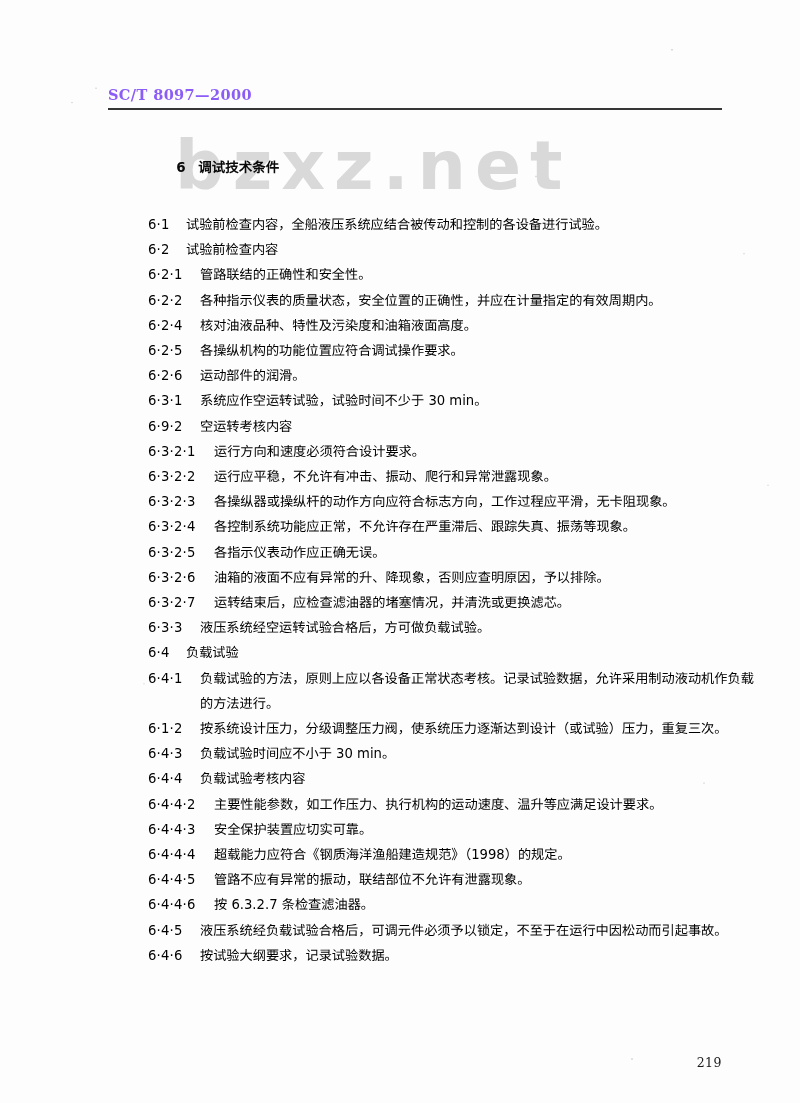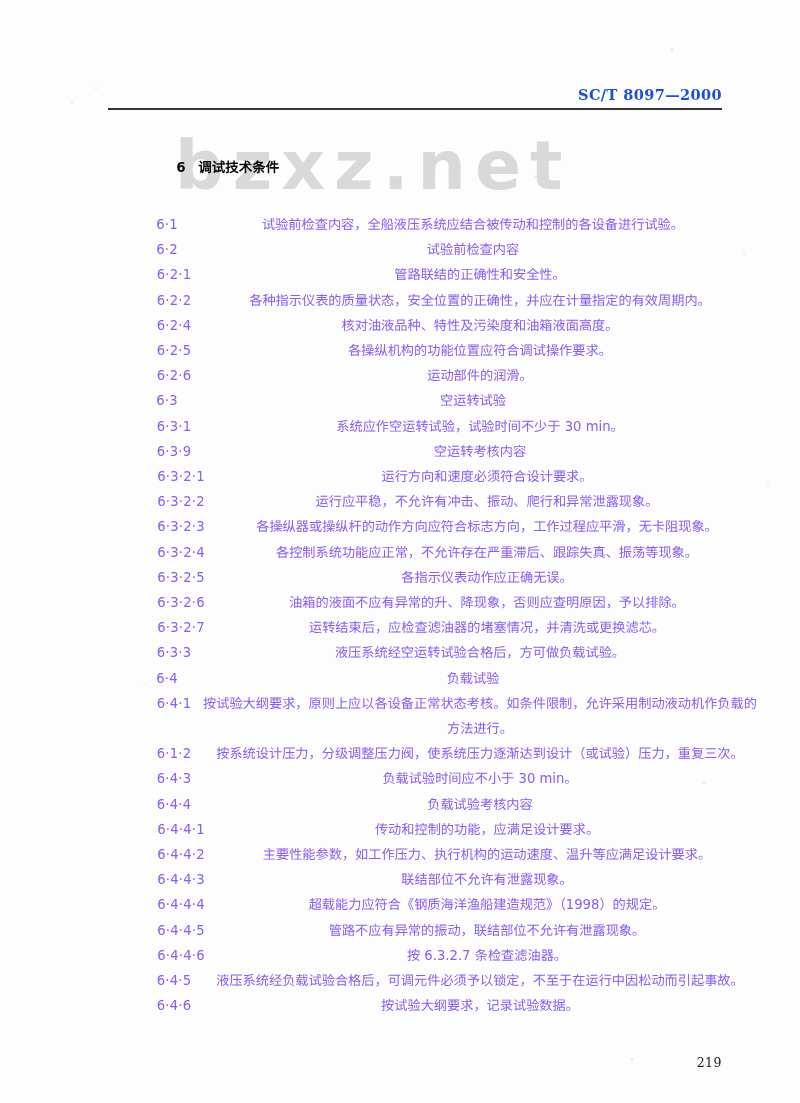--- a/index.html
+++ b/index.html
@@ -43,26 +43,26 @@
 
   
   .header {
     position: absolute;
     left: 108px;
     right: 78px;
     top: 86px;
     height: 30px;
   }
   .header-title {
-    text-align: right;
+    text-align: left;
     font-family: "DejaVu Serif", "Liberation Serif", serif;
     font-weight: 700;
     font-size: 14.5px;
     letter-spacing: 0.4px;
-    color: #1d4ed8;
+    color: #8b5cf6;
     line-height: 18px;
     white-space: pre;
   }
   .header-rule {
     margin-top: 4px;
     height: 1.6px;
     background: #1a1a1a;
     opacity: 0.88;
   }
 
@@ -105,22 +105,21 @@
   .section-heading .num {
     display: inline-block;
     min-width: 22px;
   }
 
   .clause {
     display: flex;
     align-items: flex-start;
     font-size: 13.2px;
     line-height: 25.2px;
-    color: #8b5cf6;
-    text-align: center;
+    color: #000000;
   }
   .clause .num {
     flex: 0 0 auto;
     white-space: pre;
     font-family: "DejaVu Sans", "Liberation Sans", sans-serif;
     letter-spacing: 0.2px;
   }
   .clause .txt {
     flex: 1 1 auto;
     white-space: normal;
@@ -186,30 +185,26 @@
           <span class="txt">核对油液品种、特性及污染度和油箱液面高度。</span>
         </div>
         <div class="clause d3">
           <span class="num">6·2·5</span>
           <span class="txt">各操纵机构的功能位置应符合调试操作要求。</span>
         </div>
         <div class="clause d3">
           <span class="num">6·2·6</span>
           <span class="txt">运动部件的润滑。</span>
         </div>
-        <div class="clause d2">
-          <span class="num">6·3</span>
-          <span class="txt">空运转试验</span>
-        </div>
         <div class="clause d3">
           <span class="num">6·3·1</span>
           <span class="txt">系统应作空运转试验，试验时间不少于 30 min。</span>
         </div>
         <div class="clause d3">
-          <span class="num">6·3·9</span>
+          <span class="num">6·9·2</span>
           <span class="txt">空运转考核内容</span>
         </div>
         <div class="clause d4">
           <span class="num">6·3·2·1</span>
           <span class="txt">运行方向和速度必须符合设计要求。</span>
         </div>
         <div class="clause d4">
           <span class="num">6·3·2·2</span>
           <span class="txt">运行应平稳，不允许有冲击、振动、爬行和异常泄露现象。</span>
         </div>
@@ -236,45 +231,41 @@
         <div class="clause d3">
           <span class="num">6·3·3</span>
           <span class="txt">液压系统经空运转试验合格后，方可做负载试验。</span>
         </div>
         <div class="clause d2">
           <span class="num">6·4</span>
           <span class="txt">负载试验</span>
         </div>
         <div class="clause d3">
           <span class="num">6·4·1</span>
-          <span class="txt">按试验大纲要求，原则上应以各设备正常状态考核。如条件限制，允许采用制动液动机作负载的方法进行。</span>
+          <span class="txt">负载试验的方法，原则上应以各设备正常状态考核。记录试验数据，允许采用制动液动机作负载的方法进行。</span>
         </div>
         <div class="clause d3">
           <span class="num">6·1·2</span>
           <span class="txt">按系统设计压力，分级调整压力阀，使系统压力逐渐达到设计（或试验）压力，重复三次。</span>
         </div>
         <div class="clause d3">
           <span class="num">6·4·3</span>
           <span class="txt">负载试验时间应不小于 30 min。</span>
         </div>
         <div class="clause d3">
           <span class="num">6·4·4</span>
           <span class="txt">负载试验考核内容</span>
         </div>
         <div class="clause d4">
-          <span class="num">6·4·4·1</span>
-          <span class="txt">传动和控制的功能，应满足设计要求。</span>
-        </div>
-        <div class="clause d4">
           <span class="num">6·4·4·2</span>
           <span class="txt">主要性能参数，如工作压力、执行机构的运动速度、温升等应满足设计要求。</span>
         </div>
         <div class="clause d4">
           <span class="num">6·4·4·3</span>
-          <span class="txt">联结部位不允许有泄露现象。</span>
+          <span class="txt">安全保护装置应切实可靠。</span>
         </div>
         <div class="clause d4">
           <span class="num">6·4·4·4</span>
           <span class="txt">超载能力应符合《钢质海洋渔船建造规范》（1998）的规定。</span>
         </div>
         <div class="clause d4">
           <span class="num">6·4·4·5</span>
           <span class="txt">管路不应有异常的振动，联结部位不允许有泄露现象。</span>
         </div>
         <div class="clause d4">

